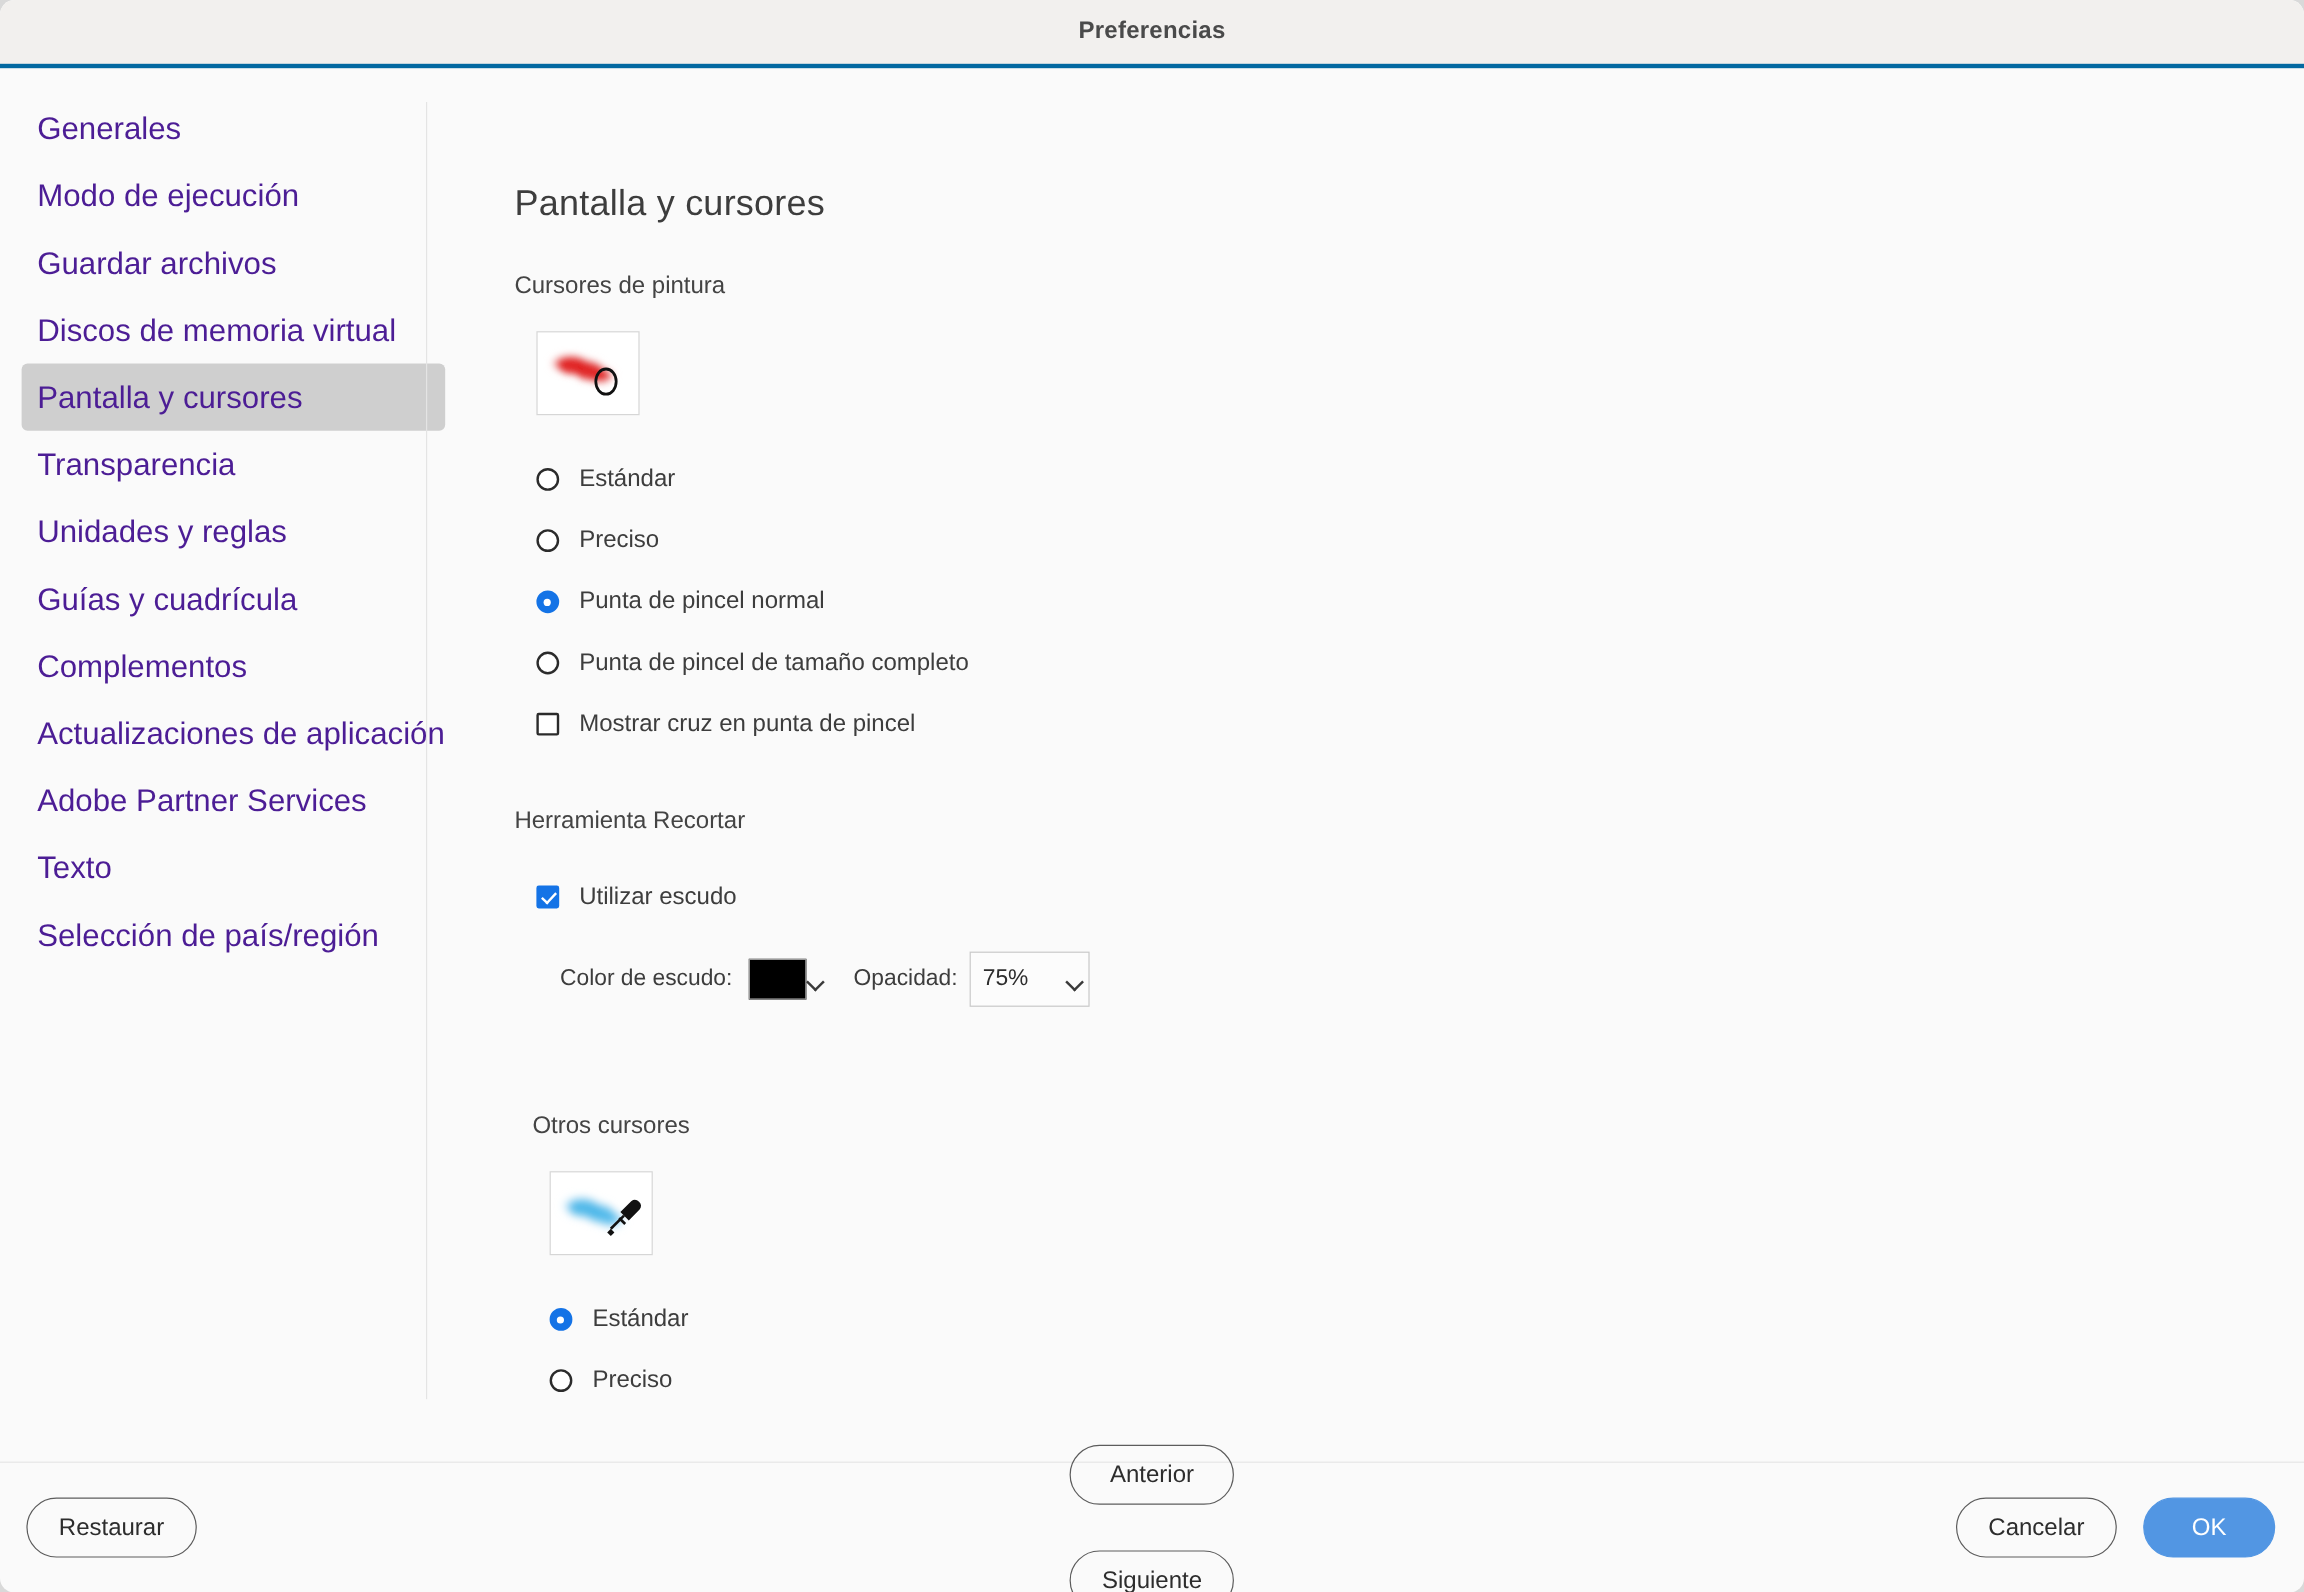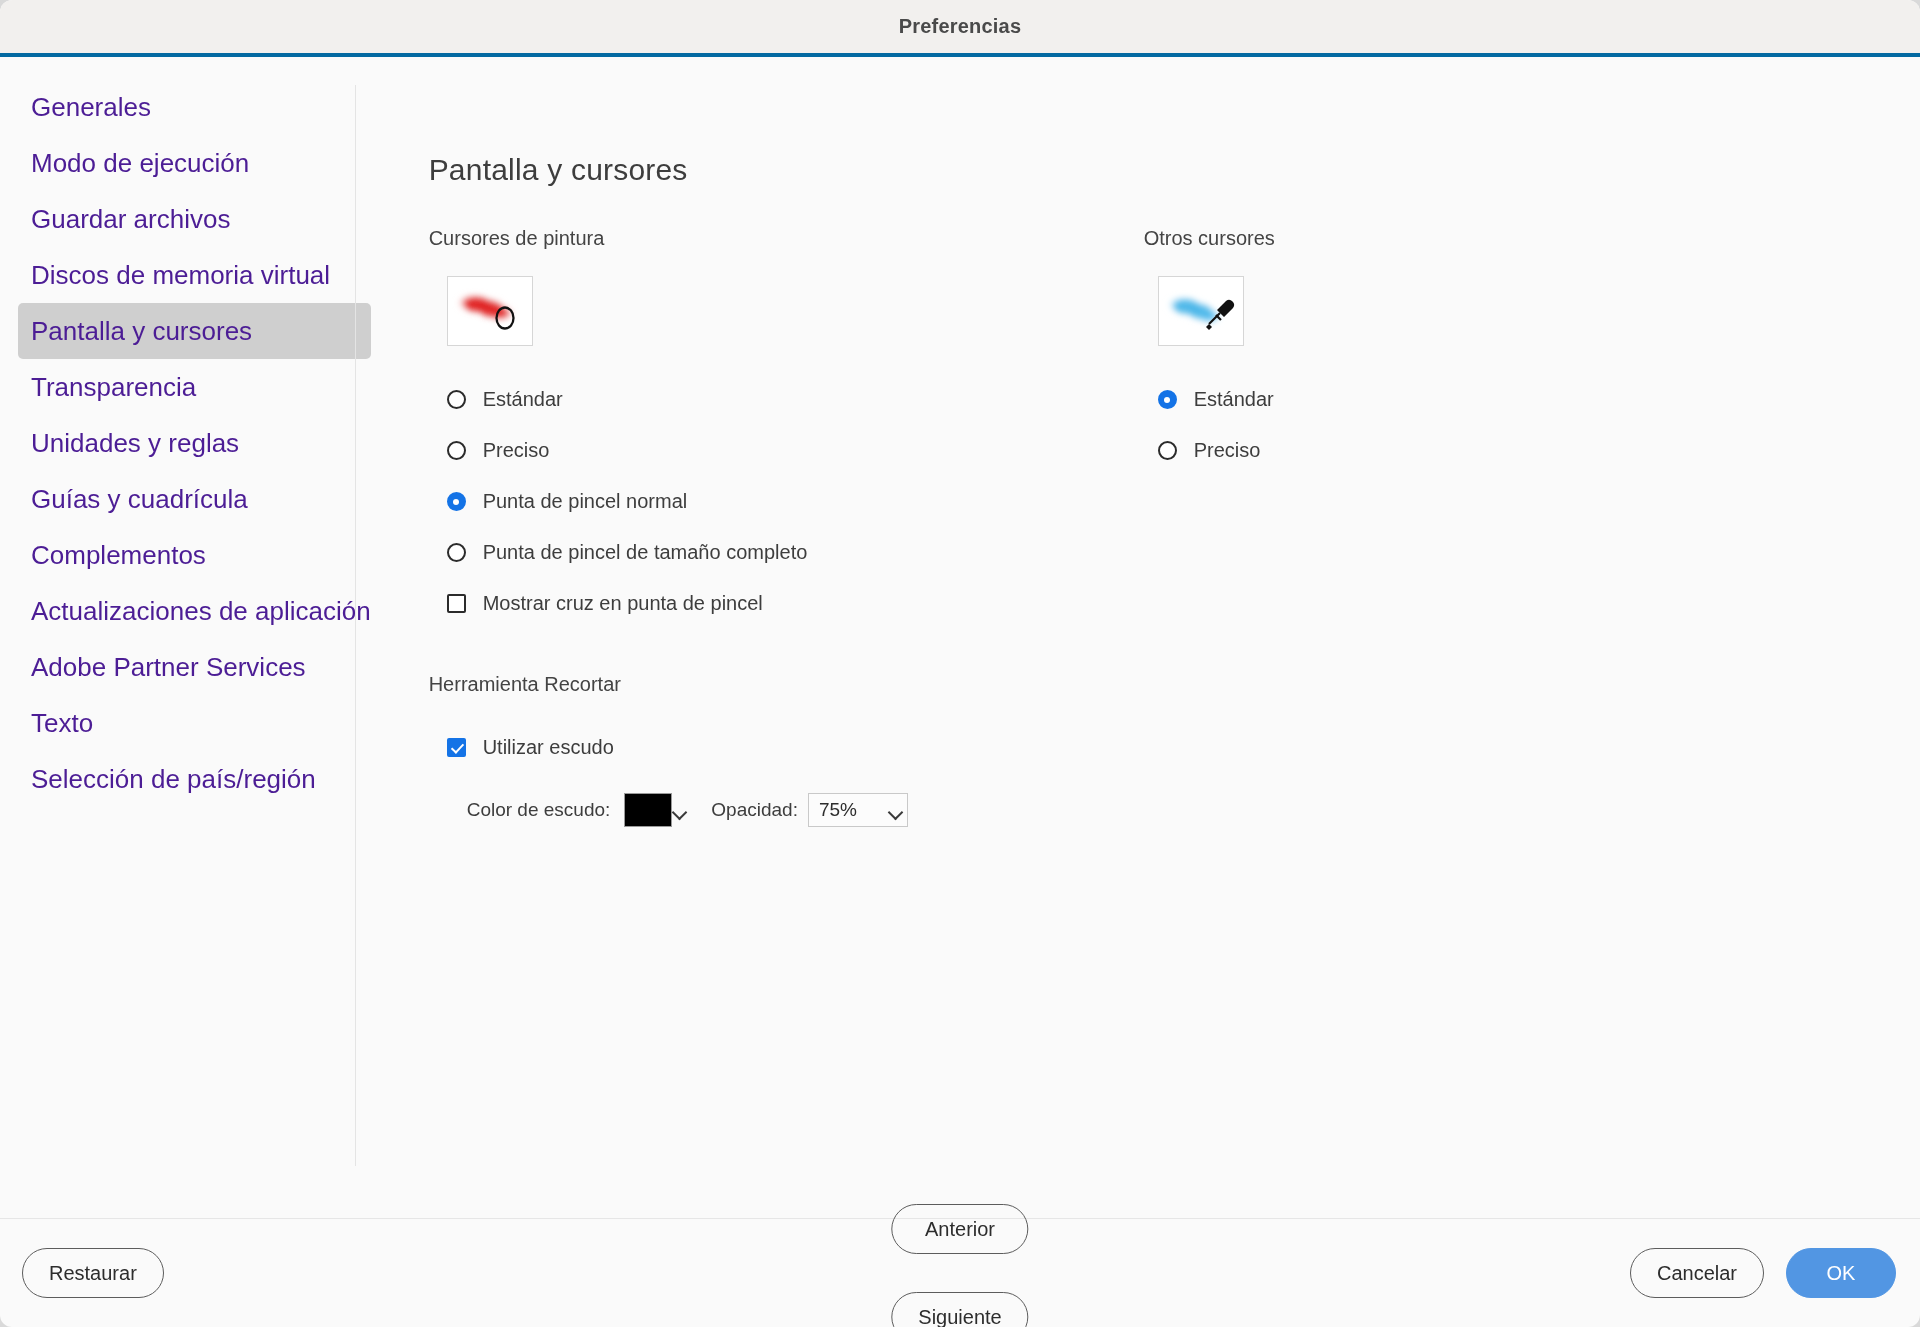--- a/index.html
+++ b/index.html
@@ -99,20 +99,21 @@
     color: #3d3d3d;
     margin: 96px 0 0 0;
     padding: 0;
     font-weight: normal;
     letter-spacing: .2px;
   }
 
   .columns {
     display: flex;
     margin-top: 40px;
+    flex-direction: column;
   }
   .col-left  { width: 700px; flex: 0 0 700px; }
   .col-right { flex: 1 1 auto; padding-left: 15px; }
 
   .group-label {
     font-size: 20px;
     color: #444;
     margin-bottom: 26px;
   }
 
@@ -229,21 +230,21 @@
     left: -7px; top: -5px;
     width: 9px; height: 9px;
     border: solid #3a3a3a;
     border-width: 0 2.2px 2.2px 0;
     transform: rotate(45deg);
   }
 
   .opacity-label { margin-left: 30px; margin-right: 10px; }
   .select-box {
     width: 100px;
-    height: 34px;
+    height: 46px;
     border: 1px solid #c9c9c9;
     background: #fcfcfc;
     box-sizing: border-box;
     display: flex;
     align-items: center;
     padding: 0 10px;
     justify-content: space-between;
     font-size: 19px;
     color: #2d2d2d;
   }

